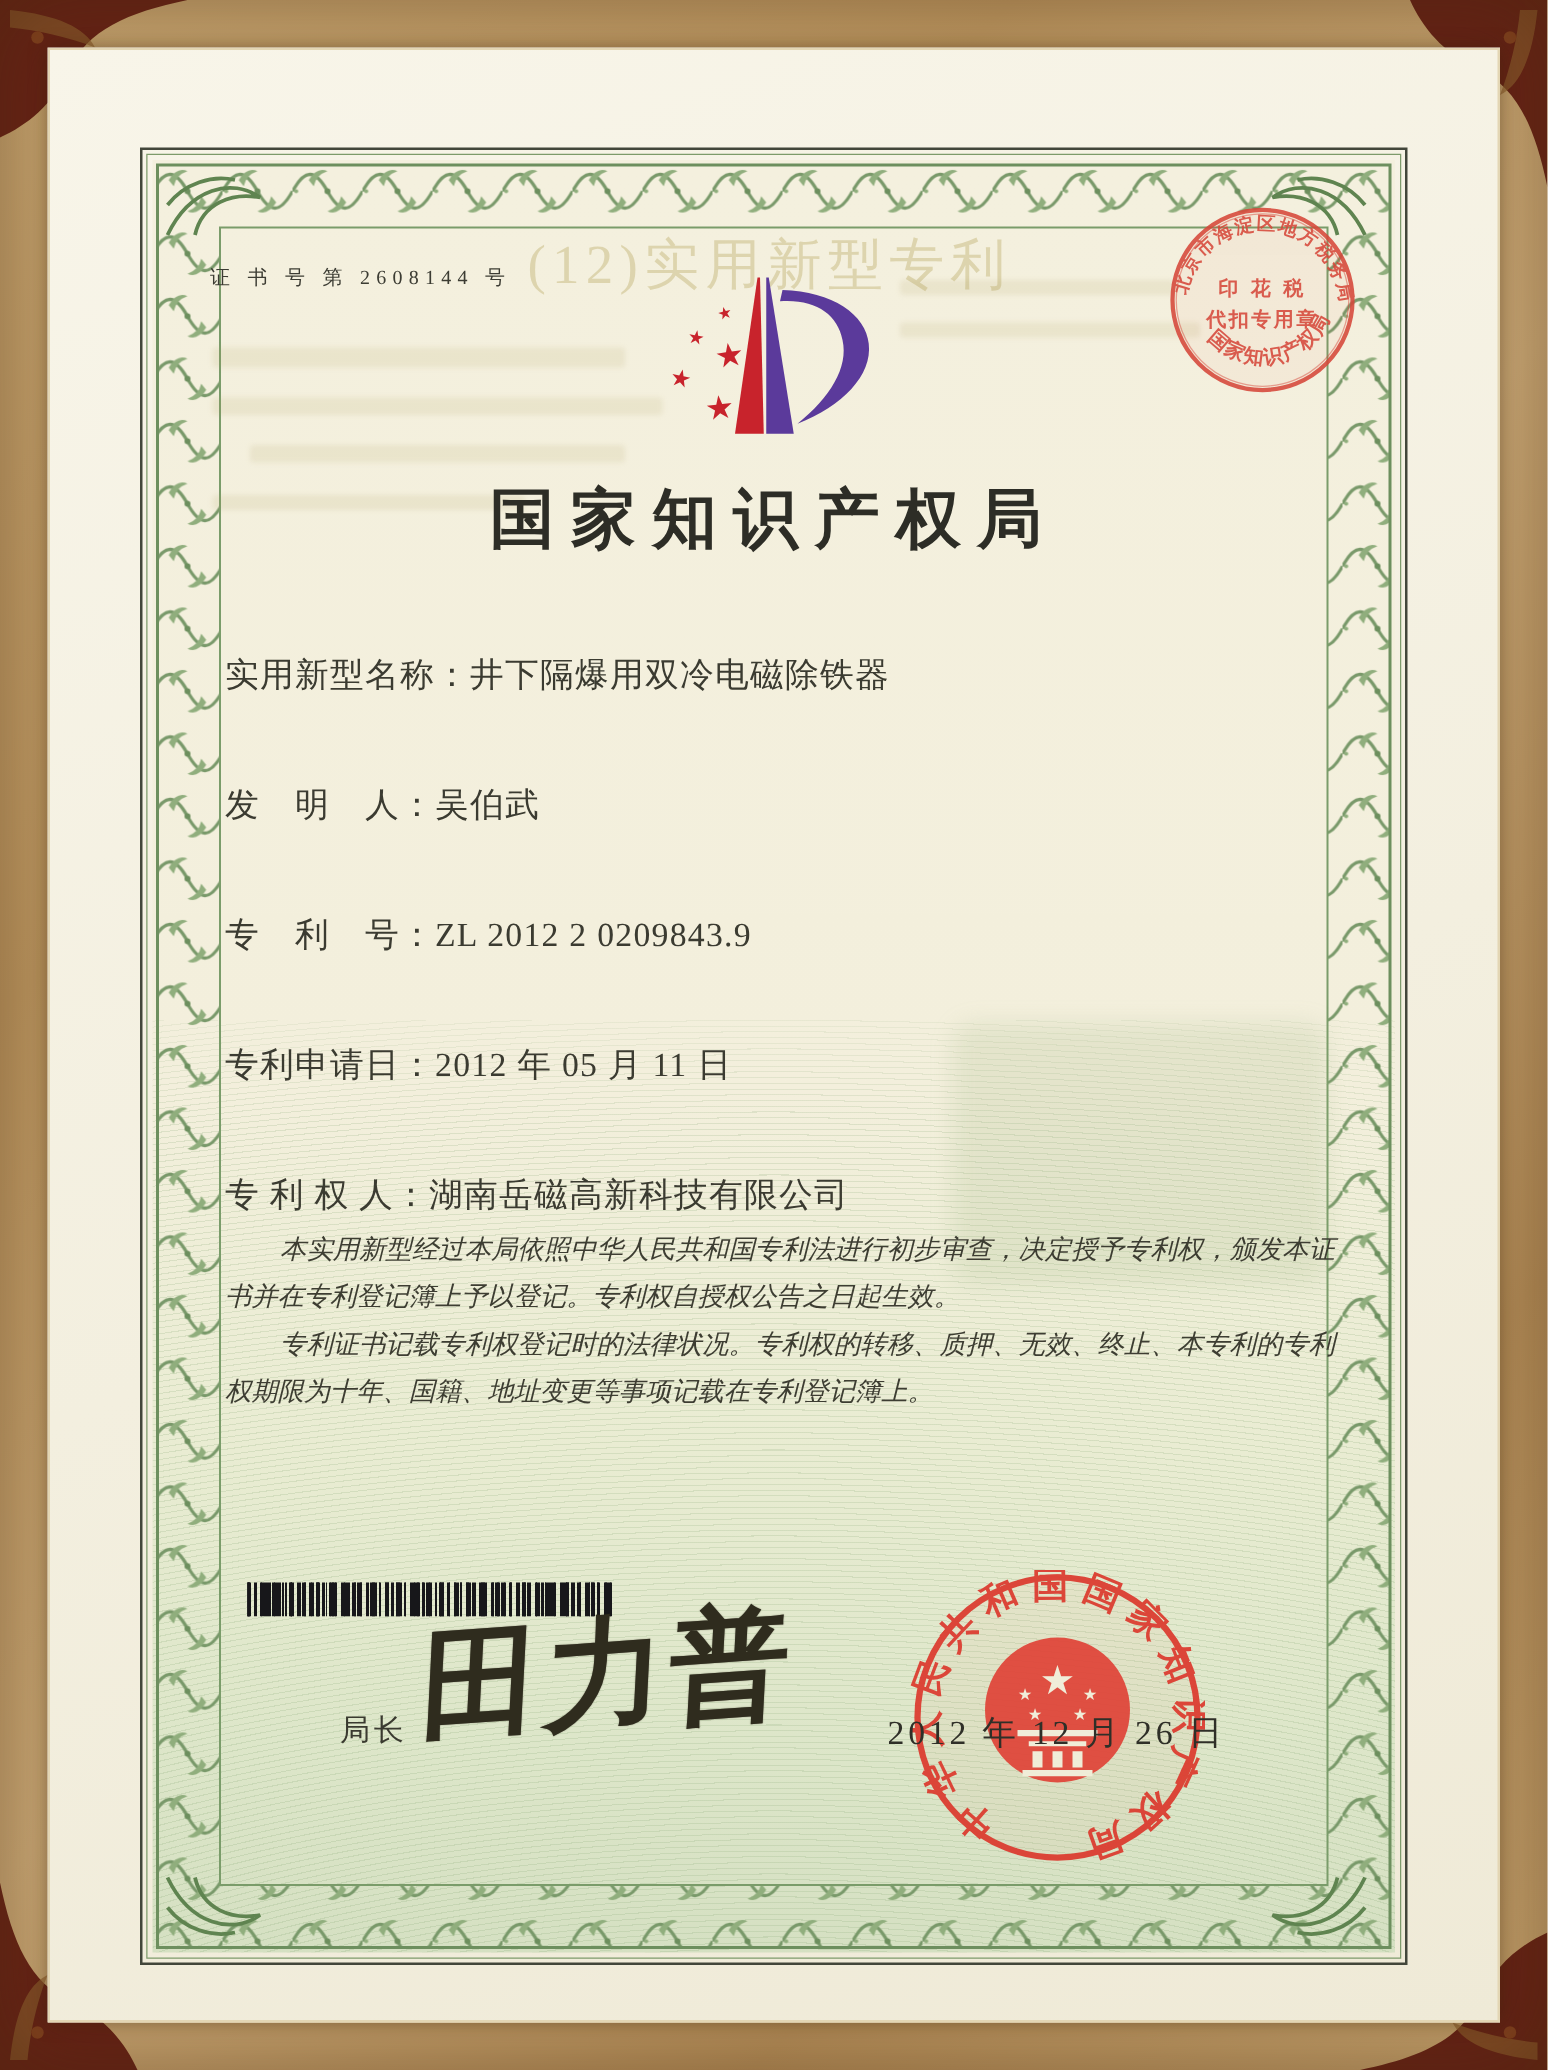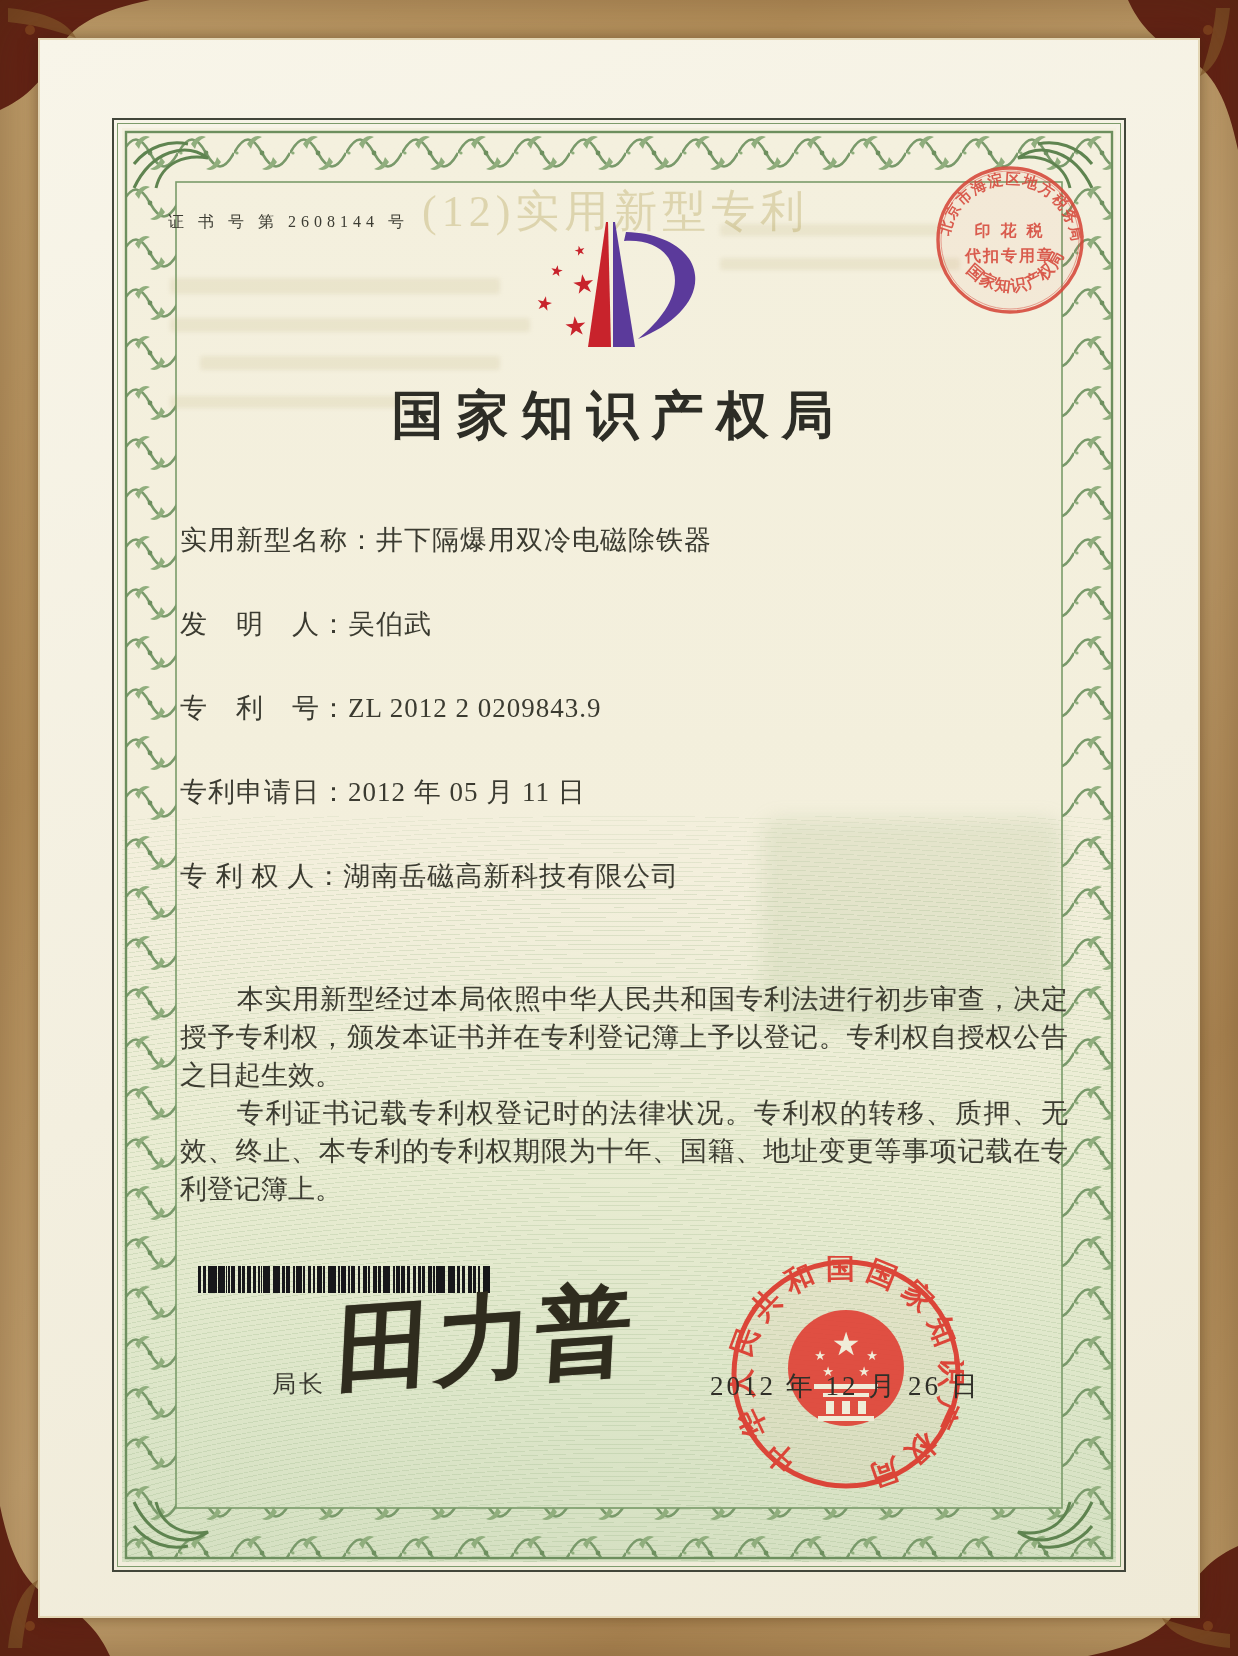--- a/index.html
+++ b/index.html
@@ -36,27 +36,27 @@
   .cert-no{position:absolute;left:46px;top:84px;font-size:16px;letter-spacing:5px;color:#3c3c33;}
   .bleed-title{position:absolute;left:300px;top:54px;font-size:44px;letter-spacing:5px;
     color:rgba(168,150,62,.30);filter:blur(.6px);}
   .ghostbar{position:absolute;background:rgba(173,158,84,.13);filter:blur(2px);border-radius:3px;}
   .ghostblob{position:absolute;background:rgba(150,175,120,.16);filter:blur(9px);border-radius:18px;}
   .logo{position:absolute;left:404px;top:92px;width:180px;height:136px;}
   .logo .star{position:absolute;color:#c8232c;line-height:1;}
   .logo svg{position:absolute;left:58px;top:0;width:118px;height:134px;}
   .title{position:absolute;left:0;right:0;top:253px;text-align:center;font-size:52px;font-weight:bold;
     letter-spacing:13px;color:#2d2d26;}
-  .fields{position:absolute;left:58px;top:394px;display:flex;flex-direction:column;gap:48px;
+  .fields{position:absolute;left:58px;top:394px;display:flex;flex-direction:column;gap:68px;
     font-size:27px;letter-spacing:1px;color:#3b3b31;}
   .field-row{white-space:nowrap;}
   .field-label{display:inline;}
   .field-value{display:inline;}
-  .paras{position:absolute;left:58px;right:48px;top:852px;font-size:27px;line-height:38px;
-    text-align:justify;color:#3d3d32;}
+  .paras{position:absolute;left:58px;right:48px;top:852px;font-size:21px;line-height:38px;
+    text-align:justify;color:#3d3d32;font-style:italic;}
   .paras p{margin:0;text-indent:2.1em;}
   .barcode{position:absolute;left:76px;top:1138px;width:292px;height:27px;
     background:
       repeating-linear-gradient(90deg,#17171a 0 2px,rgba(0,0,0,0) 2px 5px),
       repeating-linear-gradient(90deg,#17171a 0 1px,rgba(0,0,0,0) 1px 7px),
       repeating-linear-gradient(90deg,#17171a 0 3px,rgba(0,0,0,0) 3px 11px),
       repeating-linear-gradient(90deg,#17171a 0 2px,rgba(0,0,0,0) 2px 17px);}
   .sig-role{position:absolute;left:150px;top:1240px;font-size:24px;letter-spacing:3px;color:#3a3a30;}
   .signature{position:absolute;left:214px;top:1148px;font-size:96px;font-weight:bold;color:#2f2c1e;
     letter-spacing:4px;transform:rotate(-4deg) skewX(-7deg);text-shadow:0 0 1px rgba(47,44,30,.7);}

